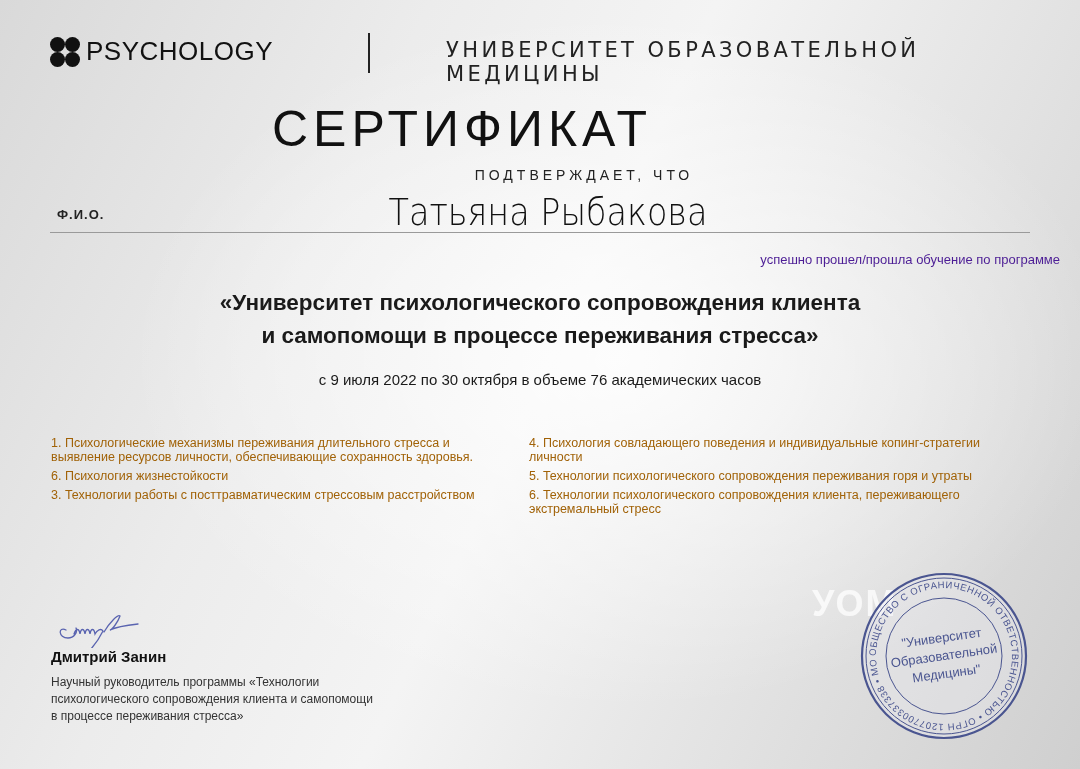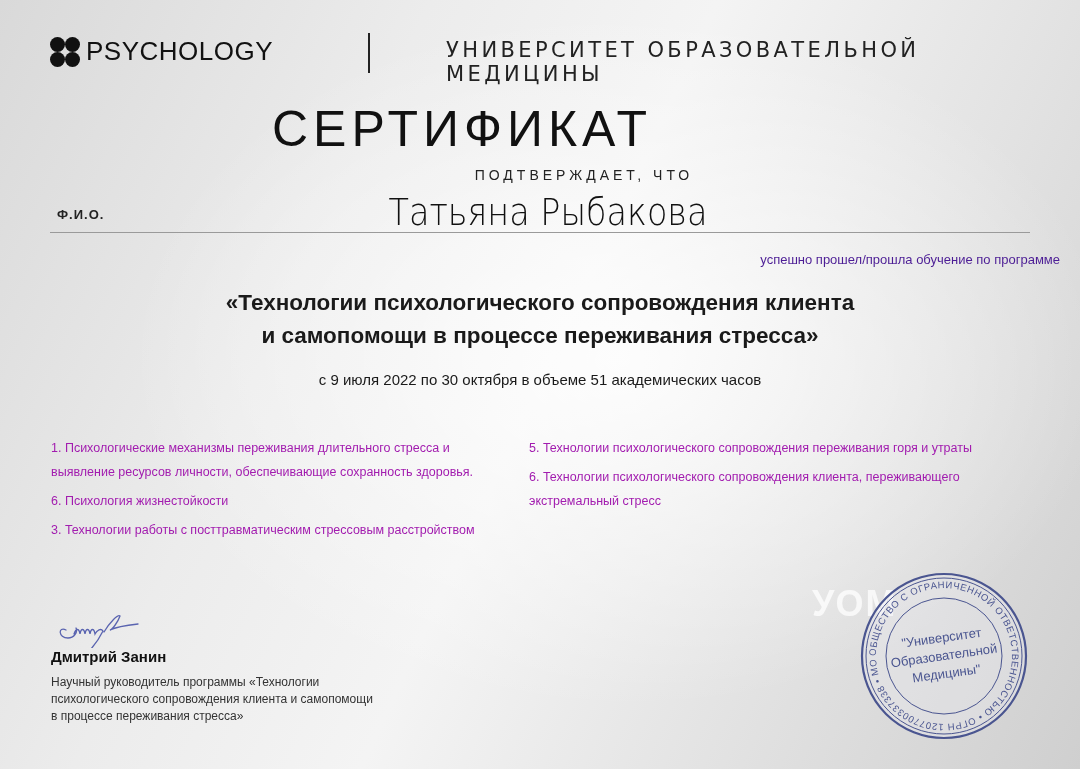--- a/index.html
+++ b/index.html
@@ -33,21 +33,21 @@
   .fio-label { left: 57px; top: 207px; font-size: 13px; color: #222; letter-spacing: 1px; font-weight: bold; }
   .person-name { left: 0; width: 1096px; top: 190px; text-align: center; font-size: 38px; color: #111; font-family: "DejaVu Sans", sans-serif; font-weight: 300; transform: scaleX(0.88); }
   .name-line { left: 50px; top: 232px; width: 980px; height: 1px; background: #9a9a9a; }
   .completed { left: 0; width: 1060px; top: 252px; text-align: right; font-size: 13px; color: #4c1d95; }
 
   
   .program { left: 0; width: 1080px; top: 286px; text-align: center; font-size: 22.5px; font-weight: 700; line-height: 33px; color: #1a1a1a; }
   .period { left: 0; width: 1080px; top: 371px; text-align: center; font-size: 15px; color: #1a1a1a; }
 
   
-  .modules-col { font-size: 12.5px; color: #a21caf; line-height: 24px; }
+  .modules-col { font-size: 12.5px; color: #a16207; line-height: 14px; }
   .modules-col p { margin: 0 0 5px 0; }
   .col-left { left: 51px; top: 436px; width: 440px; }
   .col-right { left: 529px; top: 436px; width: 490px; }
 
   
   .signature { left: 52px; top: 608px; width: 95px; height: 40px; }
   .signer-name { left: 51px; top: 648px; font-size: 15px; font-weight: 700; color: #111; }
   .signer-role { left: 51px; top: 674px; width: 330px; font-size: 12px; line-height: 17px; color: #333; }
 
   
@@ -71,31 +71,32 @@
 
 <div class="abs title">СЕРТИФИКАТ</div>
 <div class="abs confirms">ПОДТВЕРЖДАЕТ, ЧТО</div>
 
 <div class="abs fio-label">Ф.И.О.</div>
 <div class="abs person-name">Татьяна Рыбакова</div>
 <div class="abs name-line"></div>
 <div class="abs completed">успешно прошел/прошла обучение по программе</div>
 
 <div class="abs program">
-  <div>«Технологии психологического сопровождения клиента</div>
+  <div>«Университет психологического сопровождения клиента</div>
   <div>и самопомощи в процессе переживания стресса»</div>
 </div>
-<div class="abs period">с 9 июля 2022 по 30 октября в объеме 51 академических часов</div>
+<div class="abs period">с 9 июля 2022 по 30 октября в объеме 76 академических часов</div>
 
 <div class="abs modules-col col-left">
   <p>1.  Психологические механизмы переживания длительного стресса и выявление ресурсов личности, обеспечивающие сохранность здоровья.</p>
   <p>6. Психология жизнестойкости</p>
   <p>3. Технологии работы с посттравматическим стрессовым расстройством</p>
 </div>
 <div class="abs modules-col col-right">
+  <p>4. Психология совладающего поведения и индивидуальные копинг-стратегии личности</p>
   <p>5. Технологии психологического сопровождения переживания горя и утраты</p>
   <p>6. Технологии психологического сопровождения клиента, переживающего экстремальный стресс</p>
 </div>
 
 <svg class="abs signature" viewBox="0 0 95 40">
   <path d="M14 22 C6 18, 6 30, 16 30 C22 30, 26 24, 24 20 M22 26 c2 -6 5 -6 6 0 c1 -6 4 -6 5 0 c1 -6 4 -6 5 0 c1 -6 4 -6 5 0 c2 -4 6 -6 8 -3 c-2 4 -6 12 -14 20 M52 24 c6 -10 14 -18 16 -16 c-2 6 -8 14 -10 14 c4 -2 10 -4 28 -6" fill="none" stroke="#5a64b0" stroke-width="1.3" stroke-linecap="round"></path>
 </svg>
 <div class="abs signer-name">Дмитрий Занин</div>
 <div class="abs signer-role">Научный руководитель программы «Технологии психологического сопровождения клиента и самопомощи в процессе переживания стресса»</div>
 

